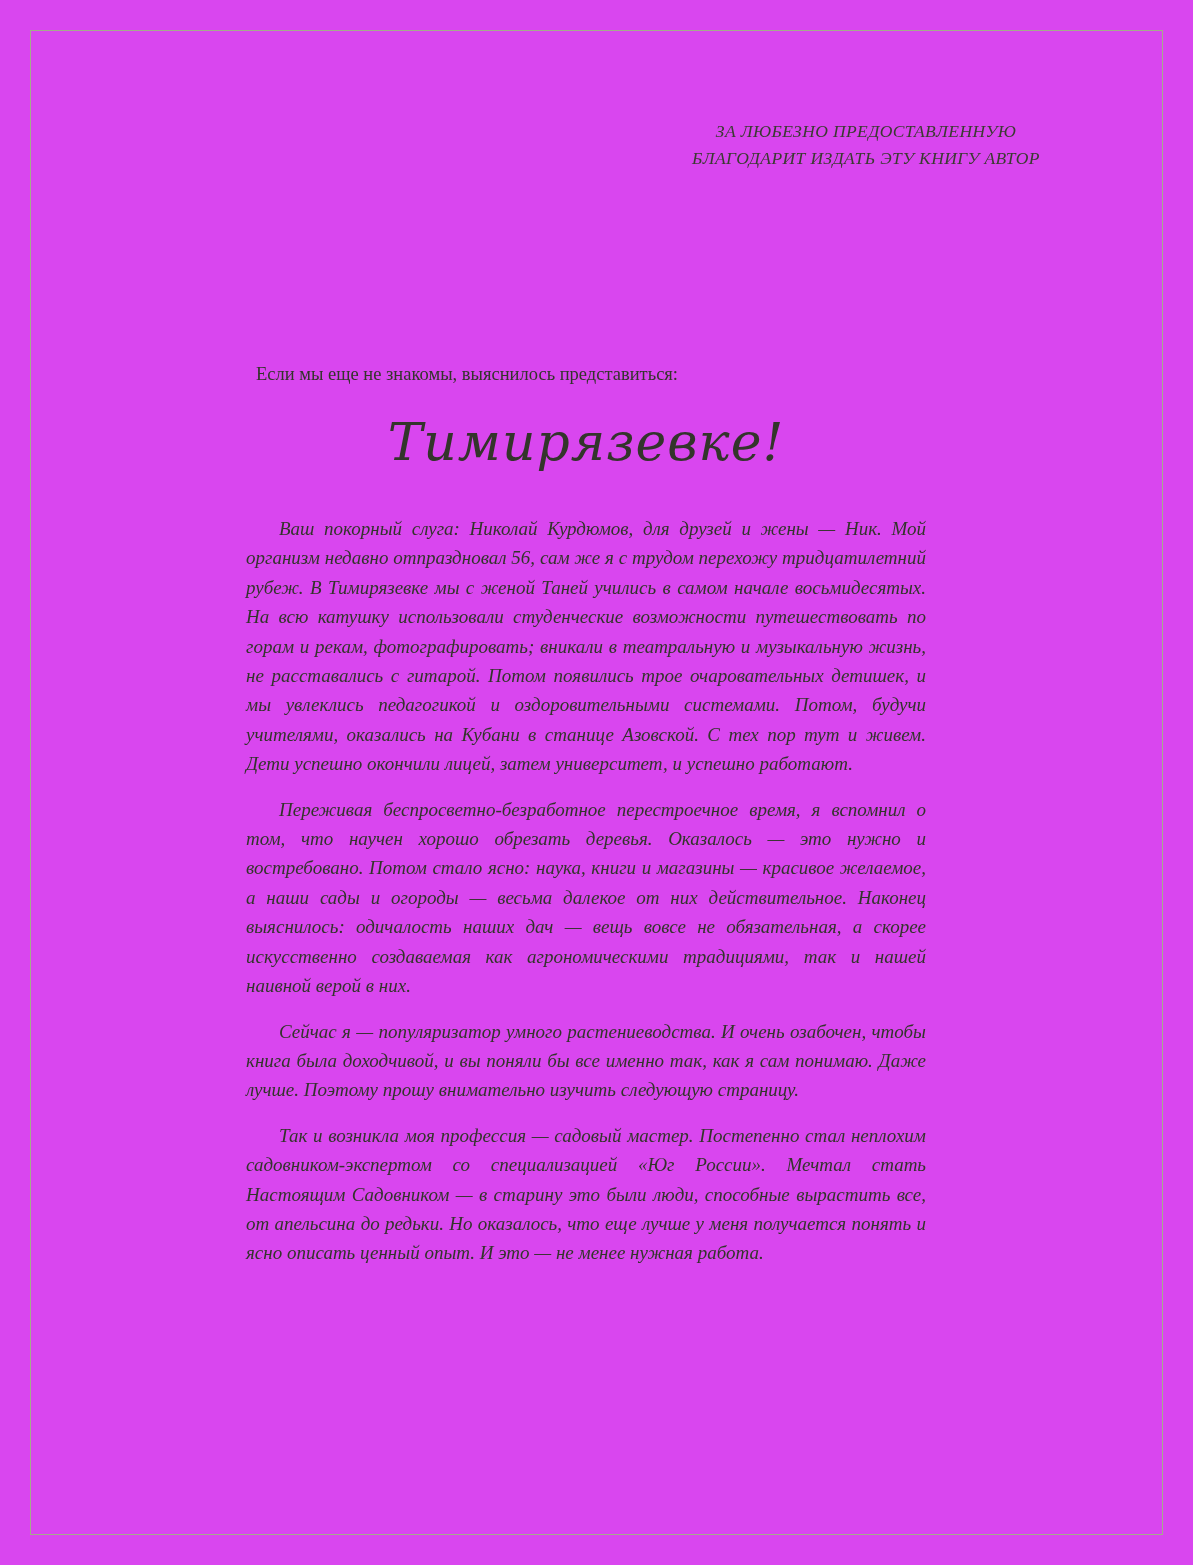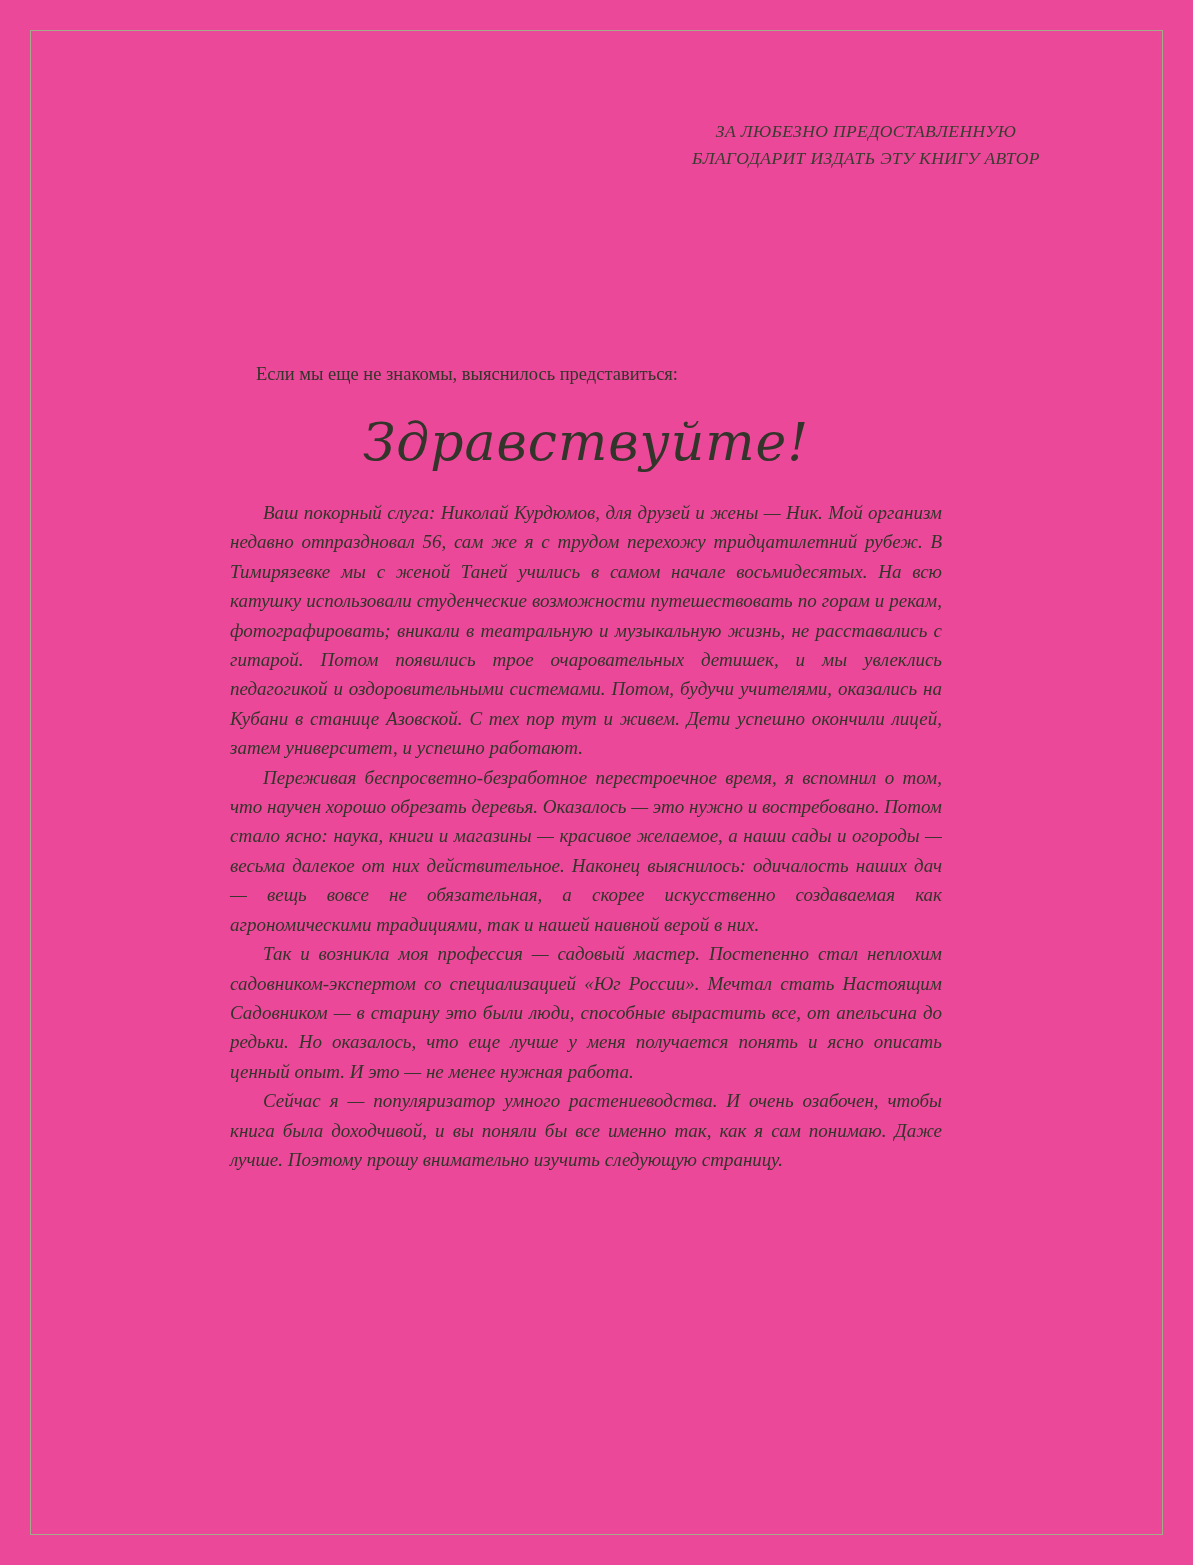--- a/index.html
+++ b/index.html
@@ -4,21 +4,21 @@
 <style>
   html, body {
     margin: 0;
     padding: 0;
     background: #edf1dc;
   }
   .page {
     position: relative;
     width: 1193px;
     height: 1565px;
-    background: #ec4899;
+    background: #d946ef;
     overflow: hidden;
     font-family: "Liberation Serif", serif;
     color: #33352b;
   }
   .frame {
     position: absolute;
     left: 30px;
     top: 30px;
     right: 30px;
     bottom: 30px;
@@ -73,41 +73,41 @@
     top: 498px;
     left: 230px;
     width: 712px;
     font-style: italic;
     font-size: 19px;
     line-height: 29.4px;
     text-align: justify;
     color: #33352b;
   }
   .body-text p {
-    margin: 0;
+    margin: 16px;
     text-indent: 33px;
   }
 </style>
 </head>
 <body>
 
 <div class="page">
   <div class="frame"></div>
   <div class="content">
 
     <div class="dedication">
       <div>ЗА ЛЮБЕЗНО ПРЕДОСТАВЛЕННУЮ</div>
       <div>БЛАГОДАРИТ ИЗДАТЬ ЭТУ КНИГУ АВТОР</div>
     </div>
 
     <div class="intro-line">Если мы еще не знакомы,  выяснилось представиться:</div>
 
-    <h1 class="greeting">Здравствуйте!</h1>
+    <h1 class="greeting">Тимирязевке!</h1>
 
     <div class="body-text">
       <p>Ваш покорный слуга: Николай Курдюмов, для друзей и жены — Ник. Мой организм недавно отпраздновал 56, сам же я с трудом перехожу тридцатилетний рубеж. В Тимирязевке мы с женой Таней учились в самом начале восьмидесятых. На всю катушку использовали студенческие возможности путешествовать по горам и рекам, фотографировать; вникали в театральную и музыкальную жизнь, не расставались с гитарой. Потом появились трое очаровательных детишек, и мы увлеклись педагогикой и оздоровительными системами. Потом, будучи учителями, оказались на Кубани в станице Азовской. С тех пор тут и живем. Дети успешно окончили лицей, затем университет, и успешно работают.</p>
       <p>Переживая беспросветно-безработное перестроечное время, я вспомнил о том, что научен хорошо обрезать деревья. Оказалось — это нужно и востребовано. Потом стало ясно: наука, книги и магазины — красивое желаемое, а наши сады и огороды — весьма далекое от них действительное. Наконец выяснилось: одичалость наших дач — вещь вовсе не обязательная, а скорее искусственно создаваемая как агрономическими традициями, так и нашей наивной верой в них.</p>
+      <p>Сейчас я — популяризатор умного растениеводства. И очень озабочен, чтобы книга была доходчивой, и вы поняли бы все именно так, как я сам понимаю. Даже лучше. Поэтому прошу внимательно изучить следующую страницу.</p>
       <p>Так и возникла моя профессия — садовый мастер. Постепенно стал неплохим садовником-экспертом со специализацией «Юг России». Мечтал стать Настоящим Садовником — в старину это были люди, способные вырастить все, от апельсина до редьки. Но оказалось, что еще лучше у меня получается понять и ясно описать ценный опыт. И это — не менее нужная работа.</p>
-      <p>Сейчас я — популяризатор умного растениеводства. И очень озабочен, чтобы книга была доходчивой, и вы поняли бы все именно так, как я сам понимаю. Даже лучше. Поэтому прошу внимательно изучить следующую страницу.</p>
     </div>
 
   </div>
 </div>
 
 </body></html>

